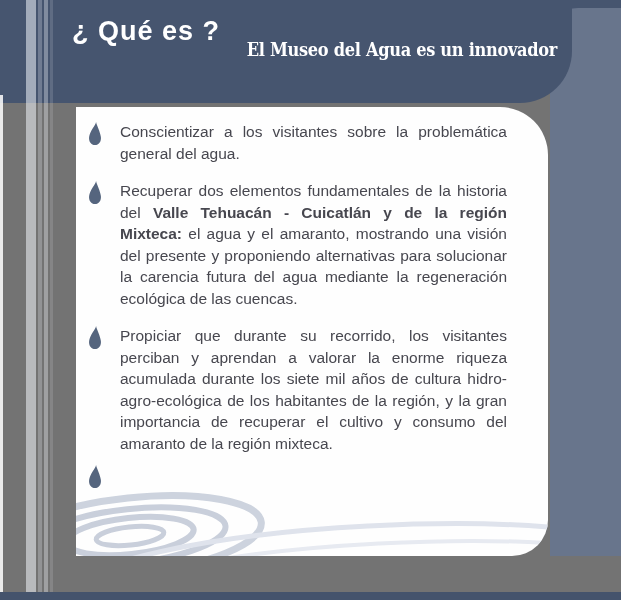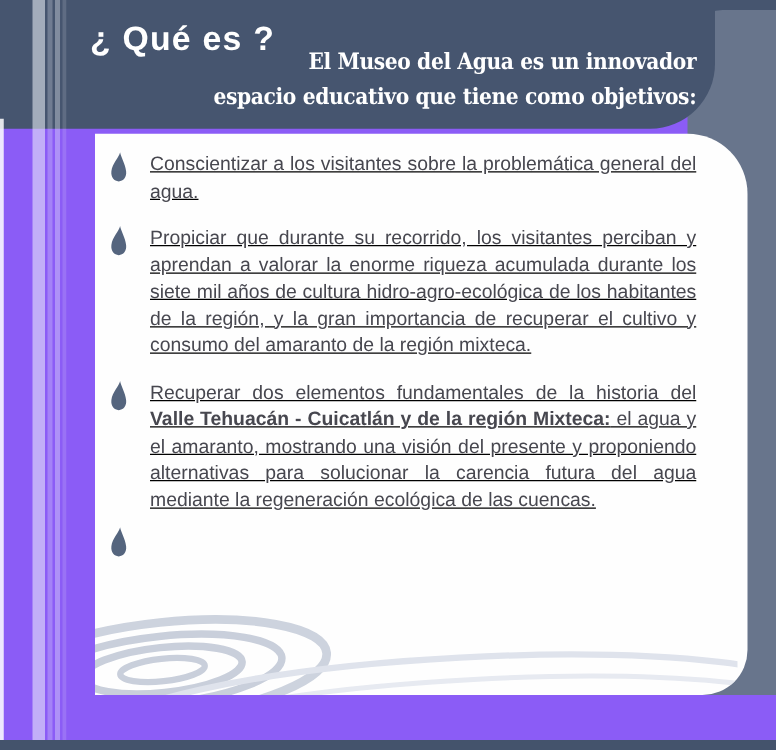--- a/index.html
+++ b/index.html
@@ -1,19 +1,19 @@
 <!DOCTYPE html>
 <html lang="es"><head>
 <meta charset="utf-8">
 <style>
   html,body{margin:0;padding:0;background:#e8e8e8;}
   .page{
     position:relative;
     width:621px;height:600px;
-    background:#8b5cf6;
+    background:#737373;
     overflow:hidden;
     font-family:"Liberation Sans",sans-serif;
   }
   
   .top-dark-cap{position:absolute;left:0;top:0;width:621px;height:40px;background:#46556f;z-index:1;}
   .right-bar{position:absolute;left:550px;top:8px;width:71px;height:548px;background:#68758c;border-top-left-radius:28px;z-index:2;}
   .header-band{position:absolute;left:0;top:0;width:572px;height:103px;background:#46556f;border-bottom-right-radius:52px;z-index:3;}
   .stripe{position:absolute;top:0;height:592px;z-index:4;}
   .stripe-a{left:26px;width:10px;background:rgba(240,244,250,0.55);}
   .stripe-b{left:38px;width:4px;background:rgba(240,244,250,0.25);}
@@ -32,26 +32,25 @@
     position:absolute;right:64px;top:36px;z-index:7;
     color:#ffffff;text-align:right;
     font-family:"DejaVu Serif","Liberation Serif",serif;
     font-weight:bold;font-size:18px;line-height:28px;letter-spacing:-0.3px;
     font-stretch:condensed;
     white-space:nowrap;
   }
 
   
   .card{
-    position:absolute;left:76px;top:107px;width:522px;height:449px;
+    position:absolute;left:76px;top:107px;width:472px;height:449px;
     background:#fefefe;
     border-radius:0 48px 36px 0;
     z-index:5;
     overflow:hidden;
-    text-decoration:underline;
   }
   .ripple{position:absolute;left:-6px;bottom:-10px;z-index:0;pointer-events:none;}
   .objectives{
     list-style:none;margin:0;padding:14px 41px 0 44px;
     position:relative;z-index:1;
   }
   .objectives li{
     position:relative;
     margin:0 0 16px 0;
     color:#47474f;
@@ -77,21 +76,20 @@
 
   <div class="stripe stripe-a"></div>
   <div class="stripe stripe-b"></div>
   <div class="stripe stripe-c"></div>
   <div class="stripe stripe-d"></div>
   <div class="left-sliver"></div>
 
   <div class="title">¿ Qué es ?</div>
   <div class="subtitle">
     <div>El Museo del Agua es un innovador</div>
-    <div>espacio educativo que tiene como objetivos:</div>
   </div>
 
   <div class="card">
 
     <svg class="ripple" width="520" height="130" viewBox="0 0 520 130">
       <g fill="none" stroke="#c9cfdb" transform="rotate(-6 60 100)">
         <ellipse cx="60" cy="100" rx="34" ry="9" stroke-width="5"></ellipse>
         <ellipse cx="60" cy="100" rx="64" ry="18" stroke-width="6"></ellipse>
         <ellipse cx="60" cy="100" rx="96" ry="27" stroke-width="6"></ellipse>
         <ellipse cx="62" cy="100" rx="130" ry="38" stroke-width="7" stroke="#cdd3de"></ellipse>
@@ -109,28 +107,28 @@
           <path fill="#55657e" d="M11.2 1 C10.6 5 4.2 11 3.4 18 C2.8 23.4 5.9 27 10 27 C14.1 27 17.2 23.4 16.6 18 C15.9 11.6 11.8 5 11.2 1 Z"></path>
         </svg>
         <span>Conscientizar a los visitantes sobre la problemática general del agua.</span>
       </li>
 
 
       <li>
         <svg class="drop" viewBox="0 0 20 28">
           <path fill="#55657e" d="M11.2 1 C10.6 5 4.2 11 3.4 18 C2.8 23.4 5.9 27 10 27 C14.1 27 17.2 23.4 16.6 18 C15.9 11.6 11.8 5 11.2 1 Z"></path>
         </svg>
-        <span>Propiciar que durante su recorrido, los visitantes perciban y aprendan a valorar la enorme riqueza acumulada durante los siete mil años de cultura hidro-agro-ecológica de los habitantes de la región, y la gran importancia de recuperar el cultivo y consumo del amaranto de la región mixteca.</span>
+        <span><span>Recuperar dos elementos fundamentales de la historia del </span><span class="bold-seg">Valle Tehuacán - Cuicatlán y de la región Mixteca:</span><span> el agua y el amaranto, mostrando una visión del presente y proponiendo alternativas para solucionar la carencia futura del agua mediante la regeneración ecológica de las cuencas.</span></span>
       </li>
 
       <li>
         <svg class="drop" viewBox="0 0 20 28">
           <path fill="#55657e" d="M11.2 1 C10.6 5 4.2 11 3.4 18 C2.8 23.4 5.9 27 10 27 C14.1 27 17.2 23.4 16.6 18 C15.9 11.6 11.8 5 11.2 1 Z"></path>
         </svg>
-        <span><span>Recuperar dos elementos fundamentales de la historia del </span><span class="bold-seg">Valle Tehuacán - Cuicatlán y de la región Mixteca:</span><span> el agua y el amaranto, mostrando una visión del presente y proponiendo alternativas para solucionar la carencia futura del agua mediante la regeneración ecológica de las cuencas.</span></span>
+        <span>Propiciar que durante su recorrido, los visitantes perciban y aprendan a valorar la enorme riqueza acumulada durante los siete mil años de cultura hidro-agro-ecológica de los habitantes de la región, y la gran importancia de recuperar el cultivo y consumo del amaranto de la región mixteca.</span>
       </li>
 
       <li>
         <svg class="drop" viewBox="0 0 20 28">
           <path fill="#55657e" d="M11.2 1 C10.6 5 4.2 11 3.4 18 C2.8 23.4 5.9 27 10 27 C14.1 27 17.2 23.4 16.6 18 C15.9 11.6 11.8 5 11.2 1 Z"></path>
         </svg>
       </li>
 
     </ul>
   </div>

